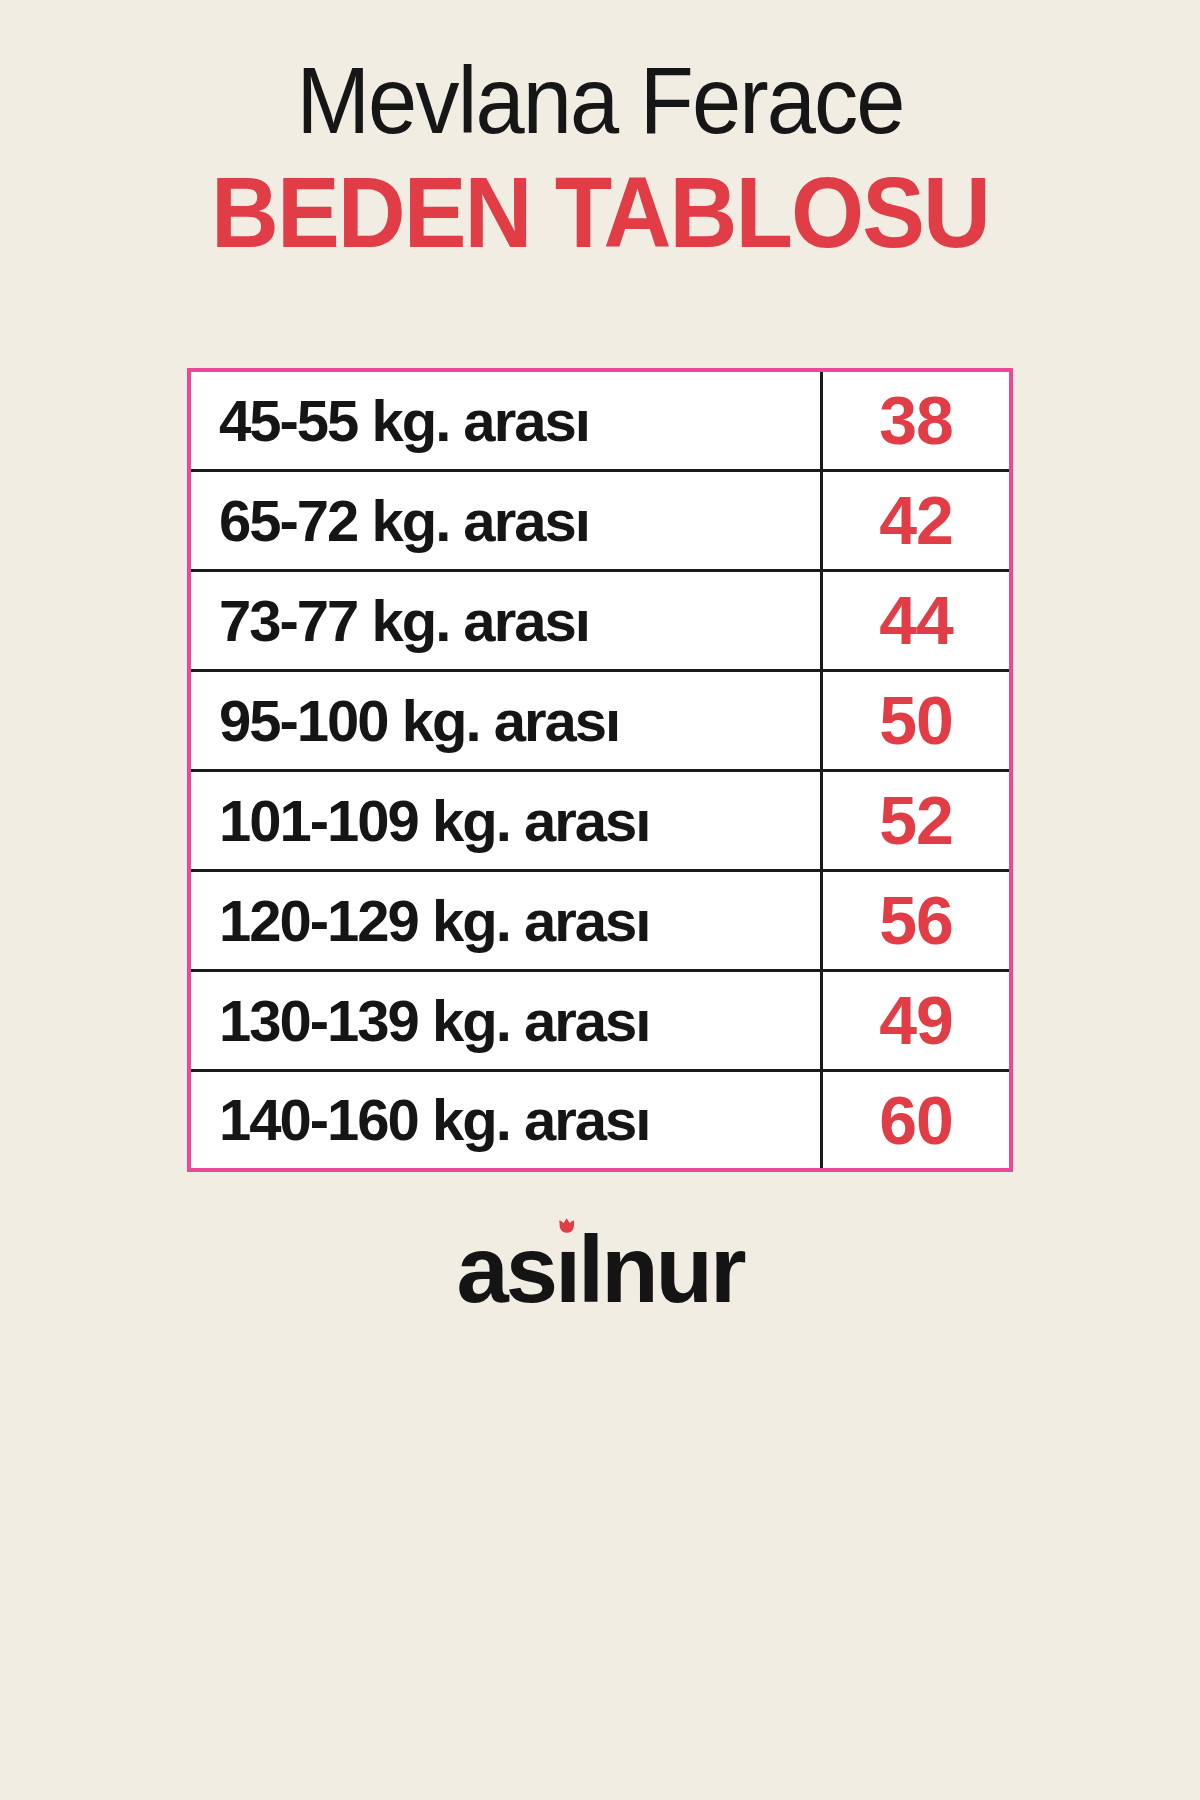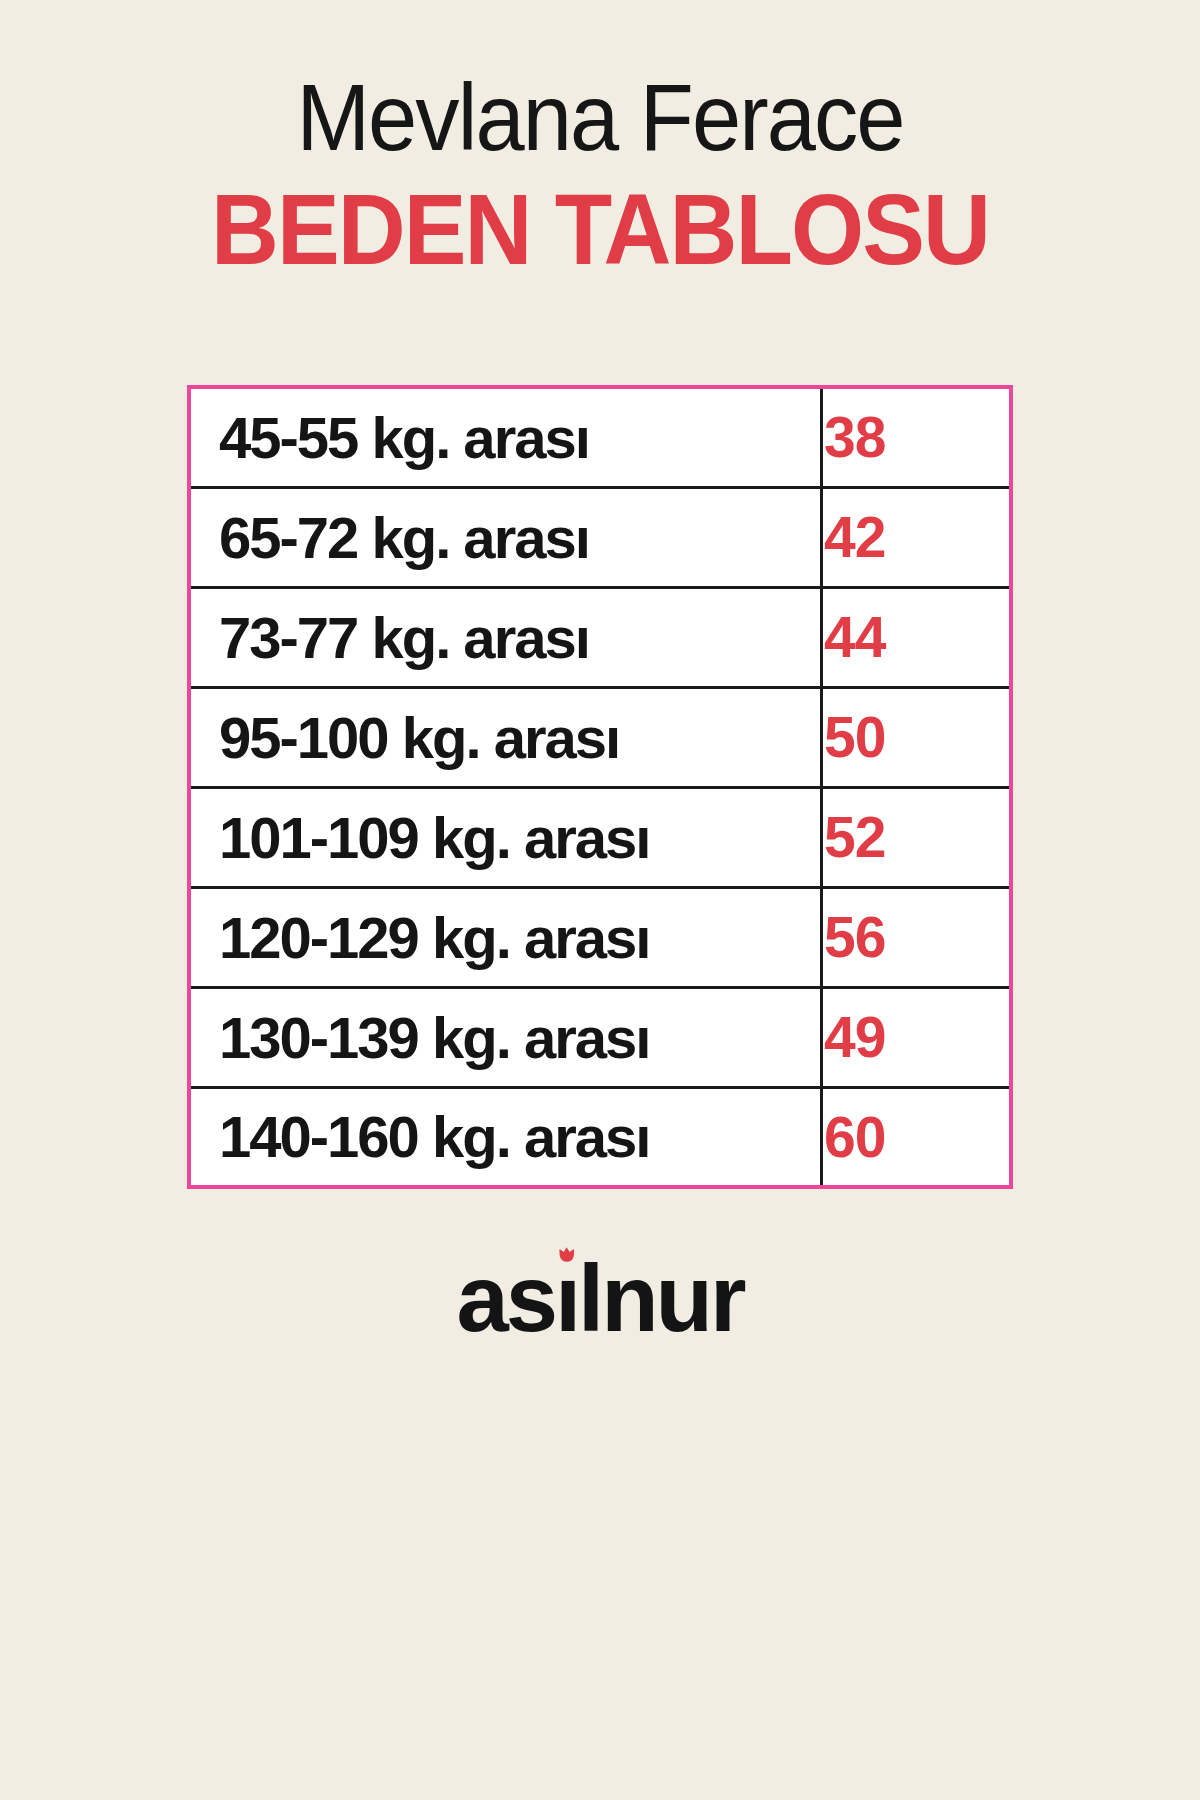--- a/index.html
+++ b/index.html
@@ -8,21 +8,21 @@
   }
   body {
     width: 1200px;
     height: 1800px;
     background: #F1EDE3;
     font-family: "Liberation Sans", "DejaVu Sans", sans-serif;
     color: #151515;
     overflow: hidden;
   }
   .header {
-    padding-top: 64px;
+    padding-top: 47px;
     text-align: center;
   }
   .title {
     font-size: 94px;
     font-weight: 400;
     line-height: 1.15;
     color: #161616;
     letter-spacing: -2px;
     transform: scaleX(0.94);
     transform-origin: center;
@@ -55,27 +55,28 @@
     width: 600px;
     padding-left: 28px;
     font-size: 58px;
     font-weight: 700;
     letter-spacing: -2px;
     color: #151515;
     white-space: nowrap;
   }
   td.size-cell {
     width: 184px;
-    font-size: 57px;
+    text-align: center;
+    font-size: 68px;
     font-weight: 700;
     letter-spacing: -1px;
     color: #E13D47;
   }
   .footer {
-    margin-top: 58px;
+    margin-top: 46px;
     text-align: center;
   }
   .brand {
     display: inline-block;
     position: relative;
     font-size: 94px;
     font-weight: 700;
     letter-spacing: -3px;
     color: #141414;
     line-height: 1.1;

